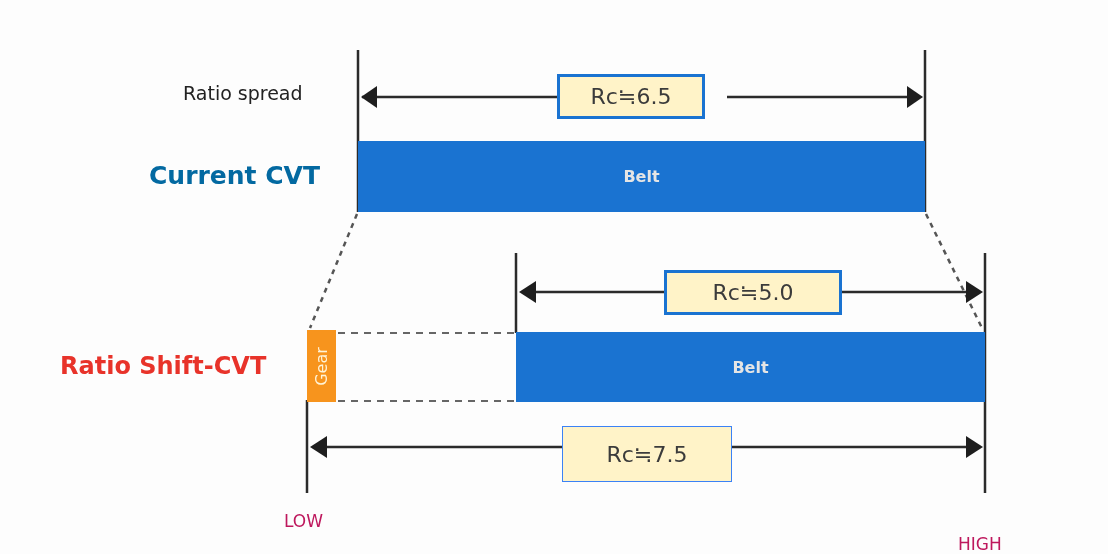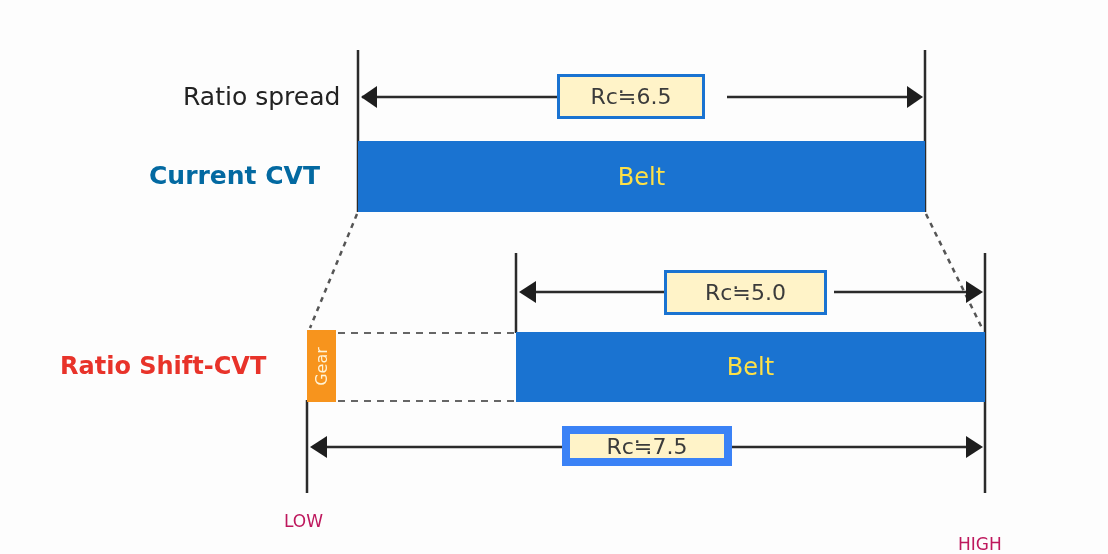--- a/index.html
+++ b/index.html
@@ -1,20 +1,20 @@
 <!DOCTYPE html>
 <html><head>
 <meta charset="utf-8">
 <style>
   html, body { margin: 0; padding: 0; background: #fdfdfd; }
   #stage { position: relative; width: 1108px; height: 554px; overflow: hidden; background: #fdfdfd; font-family: "DejaVu Sans", sans-serif; }
   svg { position: absolute; left: 0; top: 0; }
   .lbl { position: absolute; white-space: nowrap; }
   .row-label { font-weight: bold; font-size: 25px; }
-  .bar { position: absolute; display: flex; align-items: center; justify-content: center; color: #fde047; font-size: 24px; }
+  .bar { position: absolute; display: flex; align-items: center; justify-content: center; color: #e5e5e5; font-size: 16px; font-weight: bold; }
   .rc-box { position: absolute; display: flex; align-items: center; justify-content: center; background: #fff3c8; color: #3b3b3b; font-size: 22px; box-sizing: border-box; }
   .gear { position: absolute; background: #f7941d; display: flex; align-items: center; justify-content: center; }
   .gear span { transform: rotate(-90deg); color: #fff4d8; font-size: 16px; white-space: nowrap; }
   .axis-lbl { font-size: 17px; color: #be185d; }
 </style>
 </head>
 <body>
 
 <div id="stage">
   <svg width="1108" height="554">
@@ -46,41 +46,41 @@
     <polygon points="519,292 536,281 536,303" fill="#1e1e1e"></polygon>
     <line x1="834" y1="292" x2="967" y2="292" stroke="#2b2b2b" stroke-width="2.5"></line>
     <polygon points="983,292 966,281 966,303" fill="#1e1e1e"></polygon>
 
     <line x1="562" y1="447" x2="314" y2="447" stroke="#2b2b2b" stroke-width="2.5"></line>
     <polygon points="310,447 327,436 327,458" fill="#1e1e1e"></polygon>
     <line x1="732" y1="447" x2="967" y2="447" stroke="#2b2b2b" stroke-width="2.5"></line>
     <polygon points="983,447 966,436 966,458" fill="#1e1e1e"></polygon>
   </svg>
 
-  <div class="lbl" style="left:183px; top:82px; font-size:25px; color:#222;">Ratio spread</div>
+  <div class="lbl" style="left:183px; top:82px; font-size:19px; color:#222;">Ratio spread</div>
   <div class="lbl row-label" style="left:149px; top:161px; color:#0369a1;">Current CVT</div>
   <div class="lbl row-label" style="left:60px; top:352px; color:#e8332a; font-size:24px;">Ratio Shift-CVT</div>
 
   <div class="bar" style="left:358px; top:141px; width:567px; height:71px; background:#1a73d1;">
     <span>Belt</span>
   </div>
 
   <div class="bar" style="left:516px; top:332px; width:469px; height:70px; background:#1a73d1;">
     <span>Belt</span>
   </div>
 
   <div class="gear" style="left:307px; top:330px; width:29px; height:72px;">
     <span>Gear</span>
   </div>
 
   <div class="rc-box" style="left:557px; top:74px; width:148px; height:45px; border:3px solid #1a73d1;">
     <span>Rc≒6.5</span>
   </div>
-  <div class="rc-box" style="left:664px; top:270px; width:163px; height:45px; border:3px solid #1a73d1;">
+  <div class="rc-box" style="left:664px; top:270px; width:178px; height:45px; border:3px solid #1a73d1;">
     <span>Rc≒5.0</span>
   </div>
-  <div class="rc-box" style="left:562px; top:426px; width:170px; height:40px; border:8px solid #3b82f6;">
+  <div class="rc-box" style="left:562px; top:426px; width:170px; height:56px; border:1px solid #3b82f6;">
     <span>Rc≒7.5</span>
   </div>
 
   <div class="lbl axis-lbl" style="left:284px; top:511px;">LOW</div>
   <div class="lbl axis-lbl" style="left:958px; top:534px;">HIGH</div>
 </div>
 
 </body></html>

